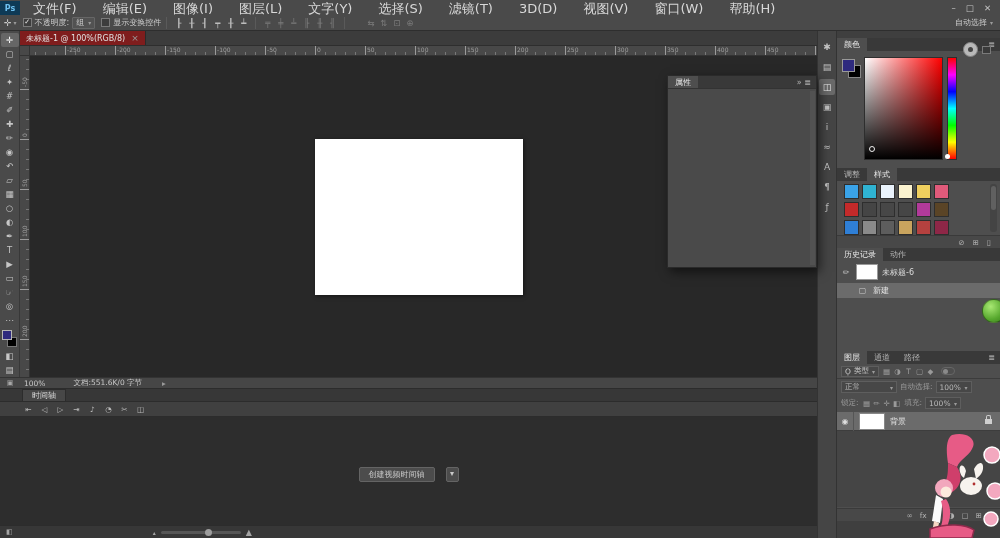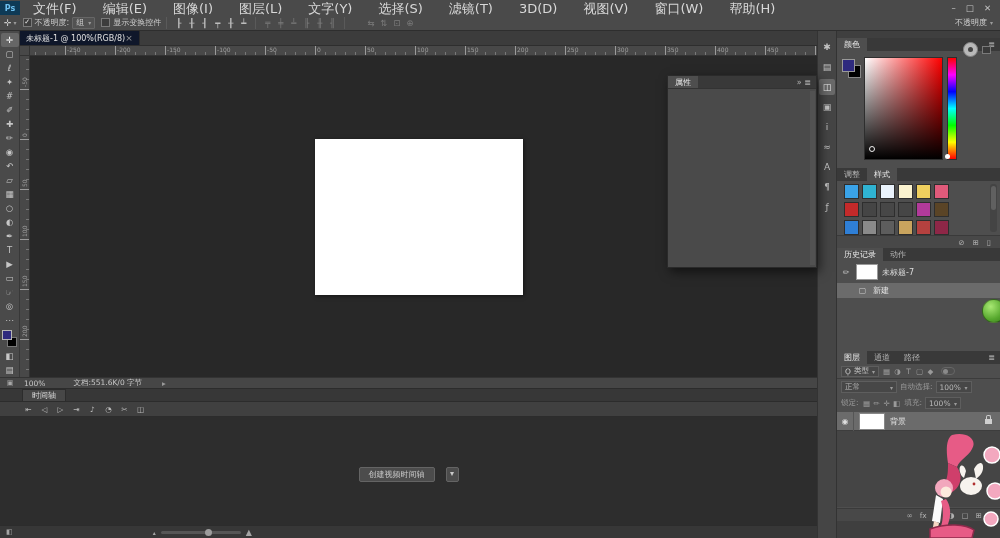--- a/index.html
+++ b/index.html
@@ -29,21 +29,21 @@
 
 .toolbar{left:0;top:31px;width:20px;height:346px;background:#4a4a4a;border-right:1px solid #383838;display:flex;flex-direction:column;align-items:center;padding-top:2px}
 .tool{width:18px;height:14px;line-height:14px;text-align:center;font-size:8.5px;color:#c6c6c6;border-radius:2px}
 .tool.selected{background:#666;color:#fff}
 .tb-colors{position:relative;width:18px;height:21px;margin-top:2px}
 .tb-fg{position:absolute;left:1px;top:1px;width:10px;height:10px;border:1px solid #b5b5b5;z-index:2}
 .tb-bg{position:absolute;left:6px;top:8px;width:10px;height:10px;border:1px solid #777}
 
 
 .tabbar{left:20px;top:31px;width:797px;height:15px;background:#3c3c3c;border-bottom:1px solid #2e2e2e;display:flex}
-.doc-tab{background:#0f172a;padding:0 6px;line-height:15px;font-size:8px;color:#e0e0e0;display:flex;align-items:center;border-right:1px solid #2b2b2b}
+.doc-tab{background:#7f1d1d;padding:0 6px;line-height:15px;font-size:8px;color:#e0e0e0;display:flex;gap:6px;align-items:center;border-right:1px solid #2b2b2b}
 .tab-close{color:#9a9a9a;font-size:9px}
 
 
 .ruler-corner{left:20px;top:46px;width:10px;height:10px;background:#484848;border-right:1px solid #333;border-bottom:1px solid #333}
 .ruler-top{left:30px;top:46px;width:787px;height:10px;border-bottom:1px solid #333;background:
  repeating-linear-gradient(to right,#9a9a9a 0 1px,transparent 1px 50px) no-repeat -15px 0/calc(100% + 50px) 9px,
  repeating-linear-gradient(to right,#777 0 1px,transparent 1px 10px) no-repeat -5px 6px/calc(100% + 10px) 3px,#484848}
 .ruler-top span{position:absolute;top:0;font-size:6px;color:#9f9f9f;transform:translateX(2px)}
 .ruler-left{left:20px;top:56px;width:10px;height:321px;border-right:1px solid #333;background:
  repeating-linear-gradient(to bottom,#9a9a9a 0 1px,transparent 1px 50px) no-repeat 0 -17px/9px calc(100% + 50px),
@@ -207,21 +207,21 @@
       <span class="ob-icon disabled">╢</span>
     </div>
   <span class="opt-sep"></span>
   <div class="icon-row" style="margin-left:14px">
       <span class="ob-icon disabled">⇆</span>
       <span class="ob-icon disabled">⇅</span>
       <span class="ob-icon disabled">⊡</span>
       <span class="ob-icon disabled">⊕</span>
     </div>
   <div class="workspace">
-    <span>不透明度</span>
+    <span>自动选择</span>
     <span style="font-size:6px;color:#9a9a9a">▾</span>
   </div>
 </div>
 
 <div class="toolbar abs">
   <div style="display:flex;flex-direction:column;align-items:center">
       <div class="tool selected">✛</div>
       <div class="tool">▢</div>
       <div class="tool">ℓ</div>
       <div class="tool">✦</div>
@@ -400,21 +400,21 @@
   </div>
 
   <div class="panel panel-history">
     <div class="p-head">
         <span class="p-tab selected">历史记录</span>
         <span class="p-tab">动作</span>
       </div>
     <div class="snap-row">
       <span class="snap-src">✏</span>
       <span class="snap-thumb"></span>
-      <span class="snap-label">未标题-7</span>
+      <span class="snap-label">未标题-6</span>
     </div>
     <div>
         <div class="state-row selected">
         <span class="state-spacer"></span>
         <span class="state-icon">▢</span>
         <span class="state-label">新建</span>
       </div>
       </div>
     <div class="p-foot hist-foot">
         <span>▤</span>

